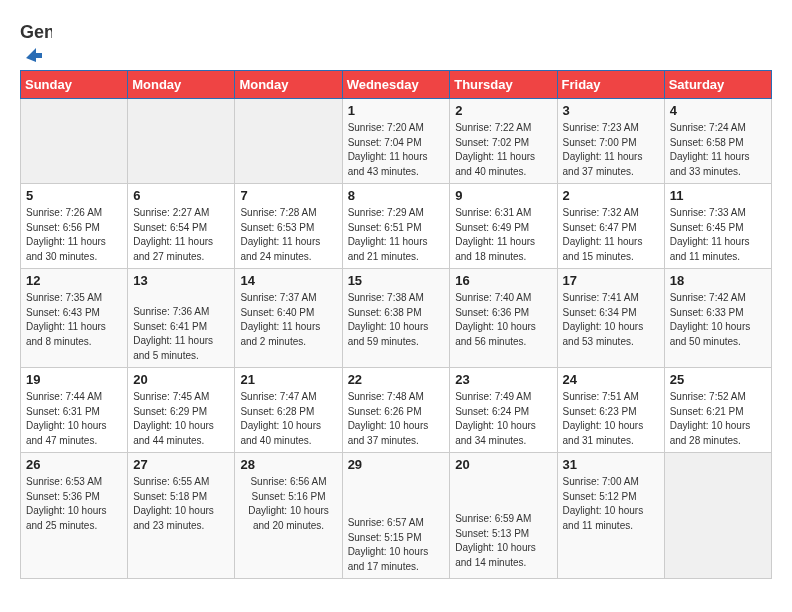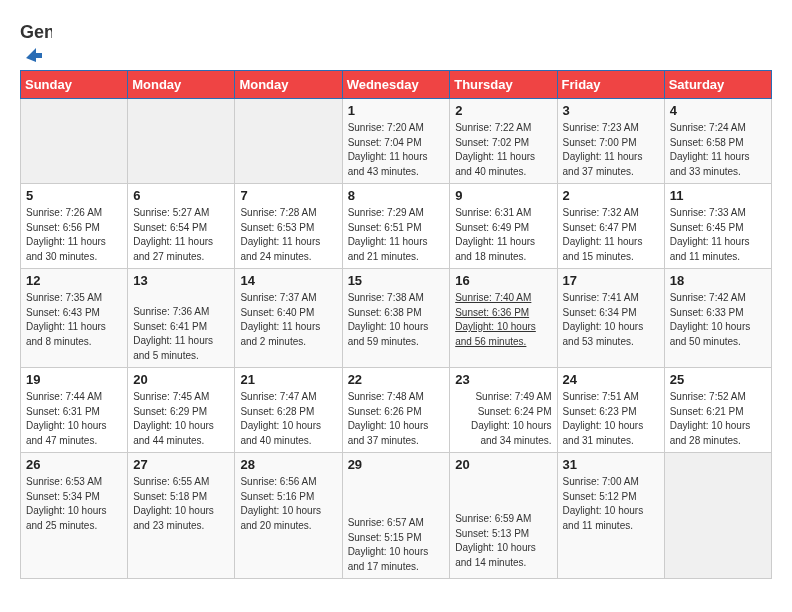--- a/index.html
+++ b/index.html
@@ -159,21 +159,21 @@
       <tr>
         <td>
           <div class="day-number">5</div>
           <div class="day-info" style="white-space: pre-line;">Sunrise: 7:26 AM
 Sunset: 6:56 PM
 Daylight: 11 hours
 and 30 minutes.</div>
         </td>
         <td>
           <div class="day-number">6</div>
-          <div class="day-info" style="white-space: pre-line;">Sunrise: 5:27 AM
+          <div class="day-info" style="white-space: pre-line;">Sunrise: 2:27 AM
 Sunset: 6:54 PM
 Daylight: 11 hours
 and 27 minutes.</div>
         </td>
         <td>
           <div class="day-number">7</div>
           <div class="day-info" style="white-space: pre-line;">Sunrise: 7:28 AM
 Sunset: 6:53 PM
 Daylight: 11 hours
 and 24 minutes.</div>
@@ -231,21 +231,21 @@
         </td>
         <td>
           <div class="day-number">15</div>
           <div class="day-info" style="white-space: pre-line;">Sunrise: 7:38 AM
 Sunset: 6:38 PM
 Daylight: 10 hours
 and 59 minutes.</div>
         </td>
         <td>
           <div class="day-number">16</div>
-          <div class="day-info" style="white-space: pre-line; text-decoration: underline;">Sunrise: 7:40 AM
+          <div class="day-info" style="white-space: pre-line;">Sunrise: 7:40 AM
 Sunset: 6:36 PM
 Daylight: 10 hours
 and 56 minutes.</div>
         </td>
         <td>
           <div class="day-number">17</div>
           <div class="day-info" style="white-space: pre-line;">Sunrise: 7:41 AM
 Sunset: 6:34 PM
 Daylight: 10 hours
 and 53 minutes.</div>
@@ -282,21 +282,21 @@
         </td>
         <td>
           <div class="day-number">22</div>
           <div class="day-info" style="white-space: pre-line;">Sunrise: 7:48 AM
 Sunset: 6:26 PM
 Daylight: 10 hours
 and 37 minutes.</div>
         </td>
         <td>
           <div class="day-number">23</div>
-          <div class="day-info" style="white-space: pre-line; text-align: right;">Sunrise: 7:49 AM
+          <div class="day-info" style="white-space: pre-line;">Sunrise: 7:49 AM
 Sunset: 6:24 PM
 Daylight: 10 hours
 and 34 minutes.</div>
         </td>
         <td>
           <div class="day-number">24</div>
           <div class="day-info" style="white-space: pre-line;">Sunrise: 7:51 AM
 Sunset: 6:23 PM
 Daylight: 10 hours
 and 31 minutes.</div>
@@ -306,34 +306,34 @@
           <div class="day-info" style="white-space: pre-line;">Sunrise: 7:52 AM
 Sunset: 6:21 PM
 Daylight: 10 hours
 and 28 minutes.</div>
         </td>
       </tr>
       <tr>
         <td>
           <div class="day-number">26</div>
           <div class="day-info" style="white-space: pre-line;">Sunrise: 6:53 AM
-Sunset: 5:34 PM
+Sunset: 5:36 PM
 Daylight: 10 hours
 and 25 minutes.</div>
         </td>
         <td>
           <div class="day-number">27</div>
           <div class="day-info" style="white-space: pre-line;">Sunrise: 6:55 AM
 Sunset: 5:18 PM
 Daylight: 10 hours
 and 23 minutes.</div>
         </td>
         <td>
           <div class="day-number">28</div>
-          <div class="day-info" style="white-space: pre-line;">Sunrise: 6:56 AM
+          <div class="day-info" style="white-space: pre-line; text-align: center;">Sunrise: 6:56 AM
 Sunset: 5:16 PM
 Daylight: 10 hours
 and 20 minutes.</div>
         </td>
         <td>
           <div class="day-number">29</div>
           <div class="day-info" style="white-space: pre-line; margin-top: 44px;">Sunrise: 6:57 AM
 Sunset: 5:15 PM
 Daylight: 10 hours
 and 17 minutes.</div>

